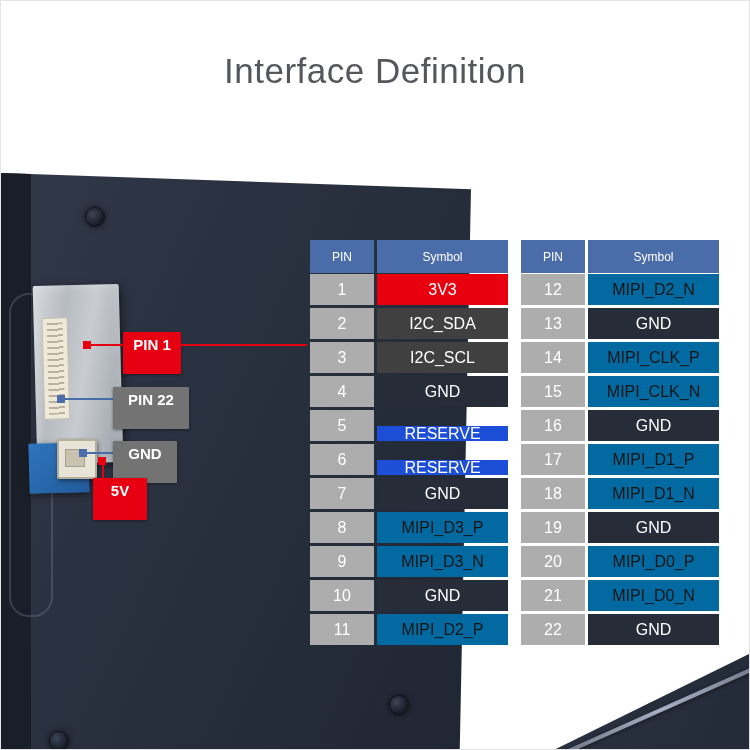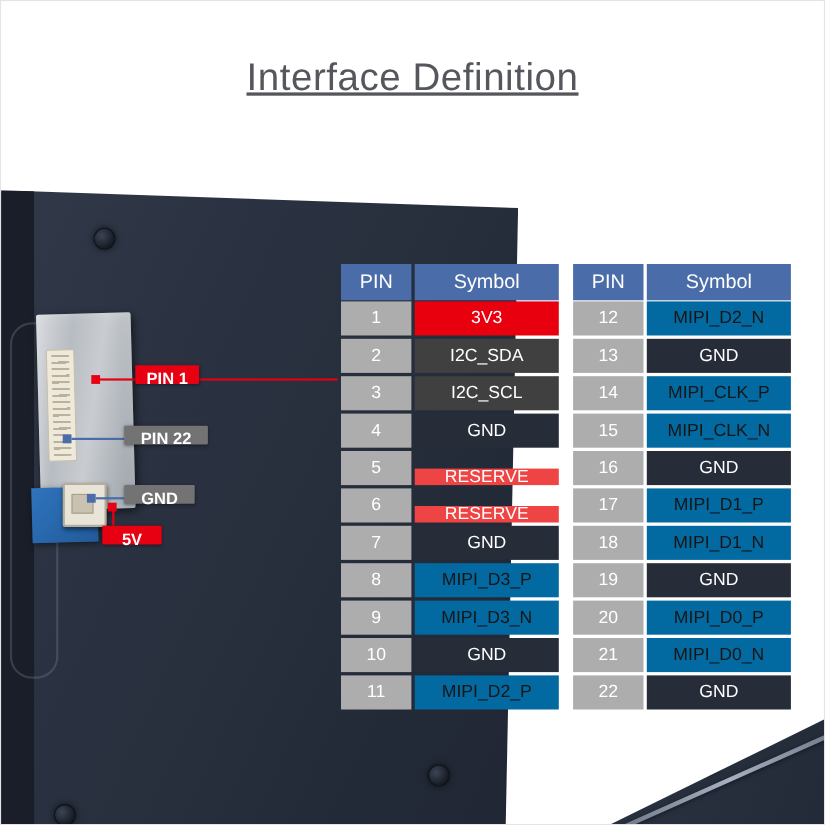--- a/index.html
+++ b/index.html
@@ -3,21 +3,21 @@
 <meta charset="utf-8">
 <style>
   html,body{margin:0;padding:0;background:#fff;}
   .stage{
     position:relative;width:750px;height:750px;background:#fff;overflow:hidden;
     font-family:"Liberation Sans",sans-serif;box-sizing:border-box;border:1px solid #e4e4e4;
   }
   
   .title{
     position:absolute;top:50px;left:0;width:100%;text-align:center;
-    font-size:35px;font-weight:400;color:#55575c;letter-spacing:.5px;margin:0;text-decoration:underline;
+    font-size:35px;font-weight:400;color:#55575c;letter-spacing:.5px;margin:0;
   }
   
   .photo{
     position:absolute;left:0;top:172px;width:470px;height:578px;
     background:linear-gradient(115deg,#313848 0%,#2a3140 35%,#242b38 75%,#20московa 100%);
     background:linear-gradient(115deg,#313848 0%,#2a3140 35%,#242b38 75%,#202634 100%);
     clip-path:polygon(0 0,100% 2.8%,97.6% 100%,0 100%);
   }
   .bezel{position:absolute;left:0;top:0;bottom:0;width:30px;background:#191e28;}
   .bezel-line{
@@ -64,21 +64,21 @@
     clip-path:polygon(100% 4%,100% 100%,6% 100%);
   }
   .cable{
     position:absolute;left:-16px;top:58px;width:280px;height:4px;border-radius:2px;
     background:linear-gradient(90deg,#5f6878,#a7b0c0,#5f6878);
     transform:rotate(-24deg);box-shadow:0 1px 4px rgba(0,0,0,.5);
   }
   .corner-photo .screw{left:96px;top:34px;}
   
   .callout{
-    position:absolute;height:17px;line-height:25px;text-align:center;
+    position:absolute;height:42px;line-height:25px;text-align:center;
     color:#fff;font-size:15px;font-weight:bold;border-radius:1px;
     box-shadow:0 1px 3px rgba(0,0,0,.4);
   }
   .callout.red{background:#e60012;}
   .callout.blue{background:#737373;}
   .lbl-pin1 {left:122px;top:331px;width:58px;}
   .lbl-pin22{left:112px;top:386px;width:76px;}
   .lbl-gnd  {left:112px;top:440px;width:64px;}
   .lbl-5v   {left:92px; top:477px;width:54px;}
   .lead{position:absolute;}
@@ -99,29 +99,29 @@
   
   .pin-table{
     position:absolute;top:239px;width:198px;
     display:grid;grid-template-columns:64px 131px;gap:3px;
     grid-auto-rows:31px;
   }
   .pin-table.t1{left:309px;}
   .pin-table.t2{left:520px;}
   .cell{display:flex;align-items:center;justify-content:center;font-size:16px;}
   .head-cell{
-    height:33px;background:#4a6ca8;color:#fff;font-size:18px;
+    height:33px;background:#4a6ca8;color:#fff;font-size:12px;
     display:flex;align-items:center;justify-content:center;
   }
   .pin-cell{background:#adadad;color:#fff;}
   .sym-cell{color:#fff;}
   .t-power  {background:#e8000f;color:#fff;}
   .t-i2c    {background:#404040;color:#fff;}
   .t-gnd    {background:#262c38;color:#fff;}
-  .t-reserve{background:#ef4444;color:#fff;margin-top:16px;}
+  .t-reserve{background:#1d4ed8;color:#fff;margin-top:16px;}
   .t-mipi   {background:#0369a1;color:#161616;}
   .rows{display:contents;}
 </style>
 </head>
 <body>
 
 <div class="stage">
 
   <h1 class="title">Interface Definition</h1>
 

